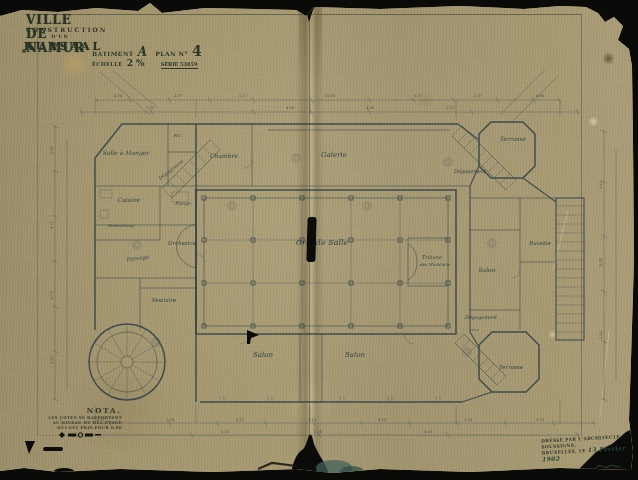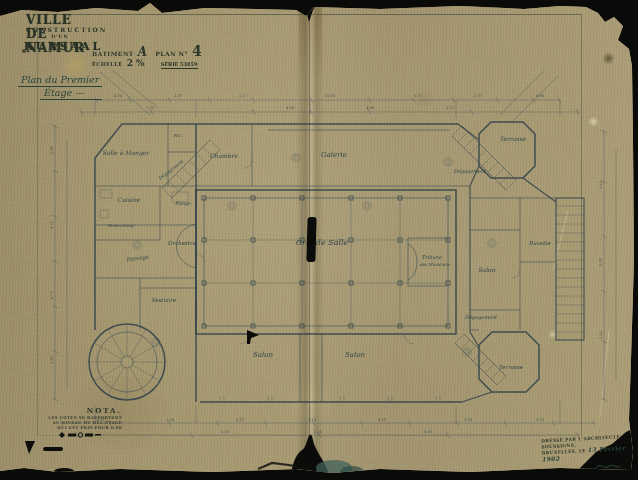--- a/index.html
+++ b/index.html
@@ -109,24 +109,20 @@
         <span class="s-4">4</span>
       </div>
       <div class="srow" style="margin-top:-1px;">
         <span class="s-xs">ÉCHELLE</span>
         <span class="s-2p">2 %</span>
         <span style="width:8px"></span>
         <span class="s-serie">SÉRIE 53859</span>
       </div>
     </div>
 
-    <div class="hand">
-      <div class="l1">Plan du Premier</div>
-      <div class="l2">Étage —</div>
-    </div>
 
     <svg id="plan-svg" width="638" height="480" viewBox="0 0 638 480" style="position:absolute;left:0;top:0;">
 
       <path class="dimline" d="M95,100 H560 M80,112 H580 M60,423 H596 M75,435 H580 M55,125 V400 M67,140 V390 M604,130 V400 M616,150 V380 M100,72 L150,115 M112,70 L158,108 M545,70 L500,115 M558,76 L512,122"></path>
       <path class="fine" d="M95,115 V100 M196,118 V100 M310,115 V100 M456,118 V100 M560,115 V100 M95,405 V423 M196,406 V423 M310,406 V423 M456,406 V423 M560,400 V423"></path>
       <g id="g-ticks">
           <line x1="95" y1="97" x2="98" y2="103" class="dimline"></line>
           <line x1="128" y1="97" x2="131" y2="103" class="dimline"></line>
           <line x1="168" y1="97" x2="171" y2="103" class="dimline"></line>
           <line x1="208" y1="97" x2="211" y2="103" class="dimline"></line>

